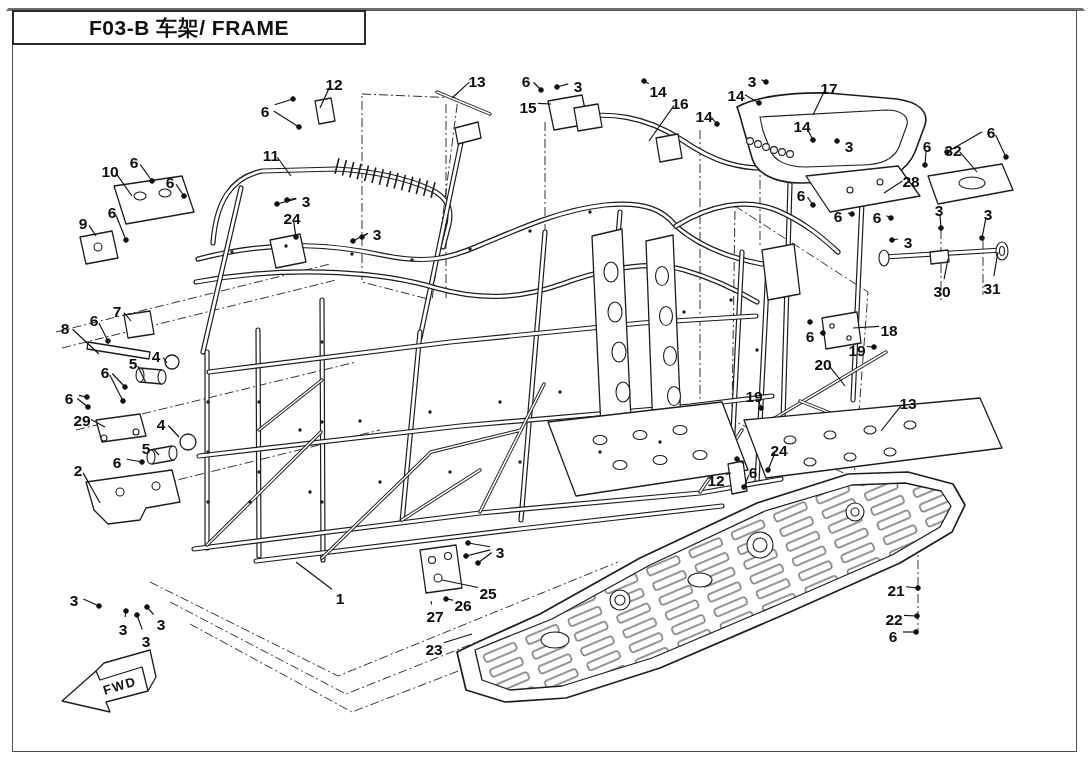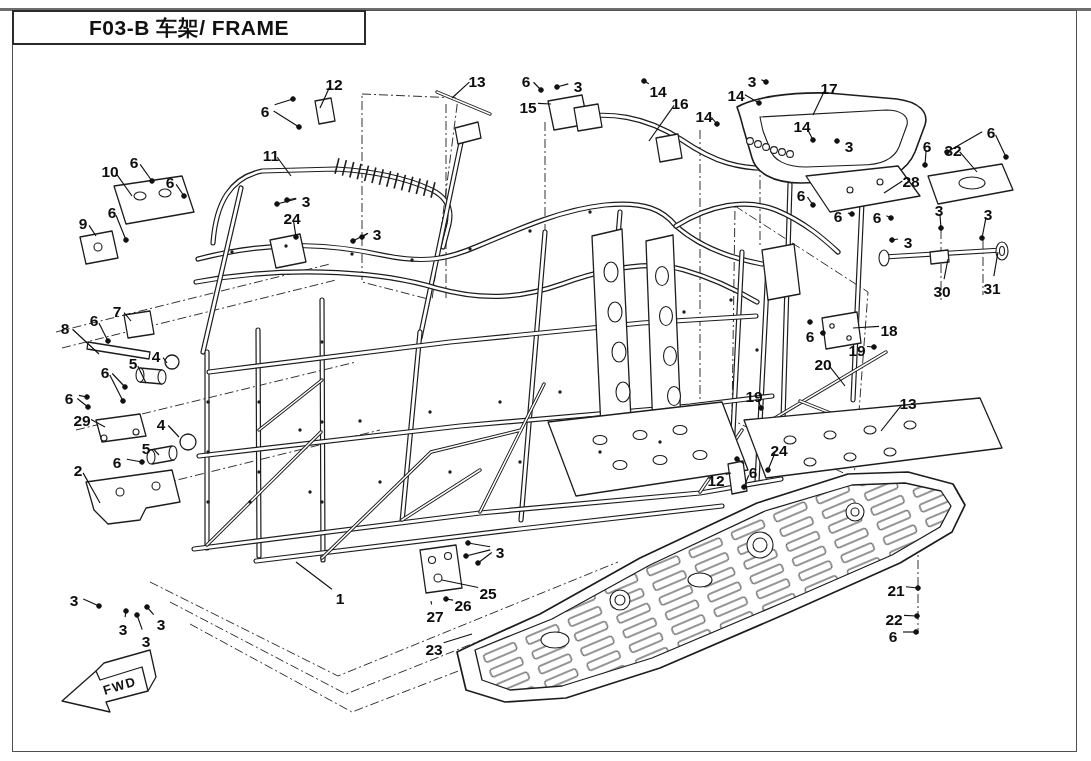--- a/index.html
+++ b/index.html
@@ -1,17 +1,17 @@
 <!DOCTYPE html>
 <html style="--line: #1d1d1d; --border: #4f4f4f; --bg: #ffffff;"><head>
 <meta charset="utf-8">
 <style>
   html,body{margin:0;padding:0;background:#fff;}
   #page{position:relative;width:1091px;height:761px;background:var(--bg,#fff);overflow:hidden;
-        font-family:"Liberation Sans", sans-serif;}
+        font-family:"Liberation Sans", sans-serif;border-radius:28px;}
   #outer-border{position:absolute;left:12px;top:10px;width:1065px;height:742px;
         border:1.4px solid var(--border,#4f4f4f);box-sizing:border-box;}
   #top-rule{position:absolute;left:0;top:8px;width:1091px;height:3px;background:#6e6e6e;}
   #title-box{position:absolute;left:12px;top:10px;width:354px;height:35px;box-sizing:border-box;
         border:2px solid #2a2a2a;background:#fff;display:flex;align-items:center;justify-content:center;}
   #title-box span{font-size:21px;font-weight:bold;color:#111;letter-spacing:.5px;white-space:nowrap;}
   svg{position:absolute;left:0;top:0;}
   .tO{fill:none;stroke:var(--line,#1d1d1d);stroke-width:5.2;stroke-linecap:round;stroke-linejoin:round;}
   .tI{fill:none;stroke:#fff;stroke-width:2.8;stroke-linecap:round;stroke-linejoin:round;}
   .sO{fill:none;stroke:var(--line,#1d1d1d);stroke-width:3.4;stroke-linecap:round;}

